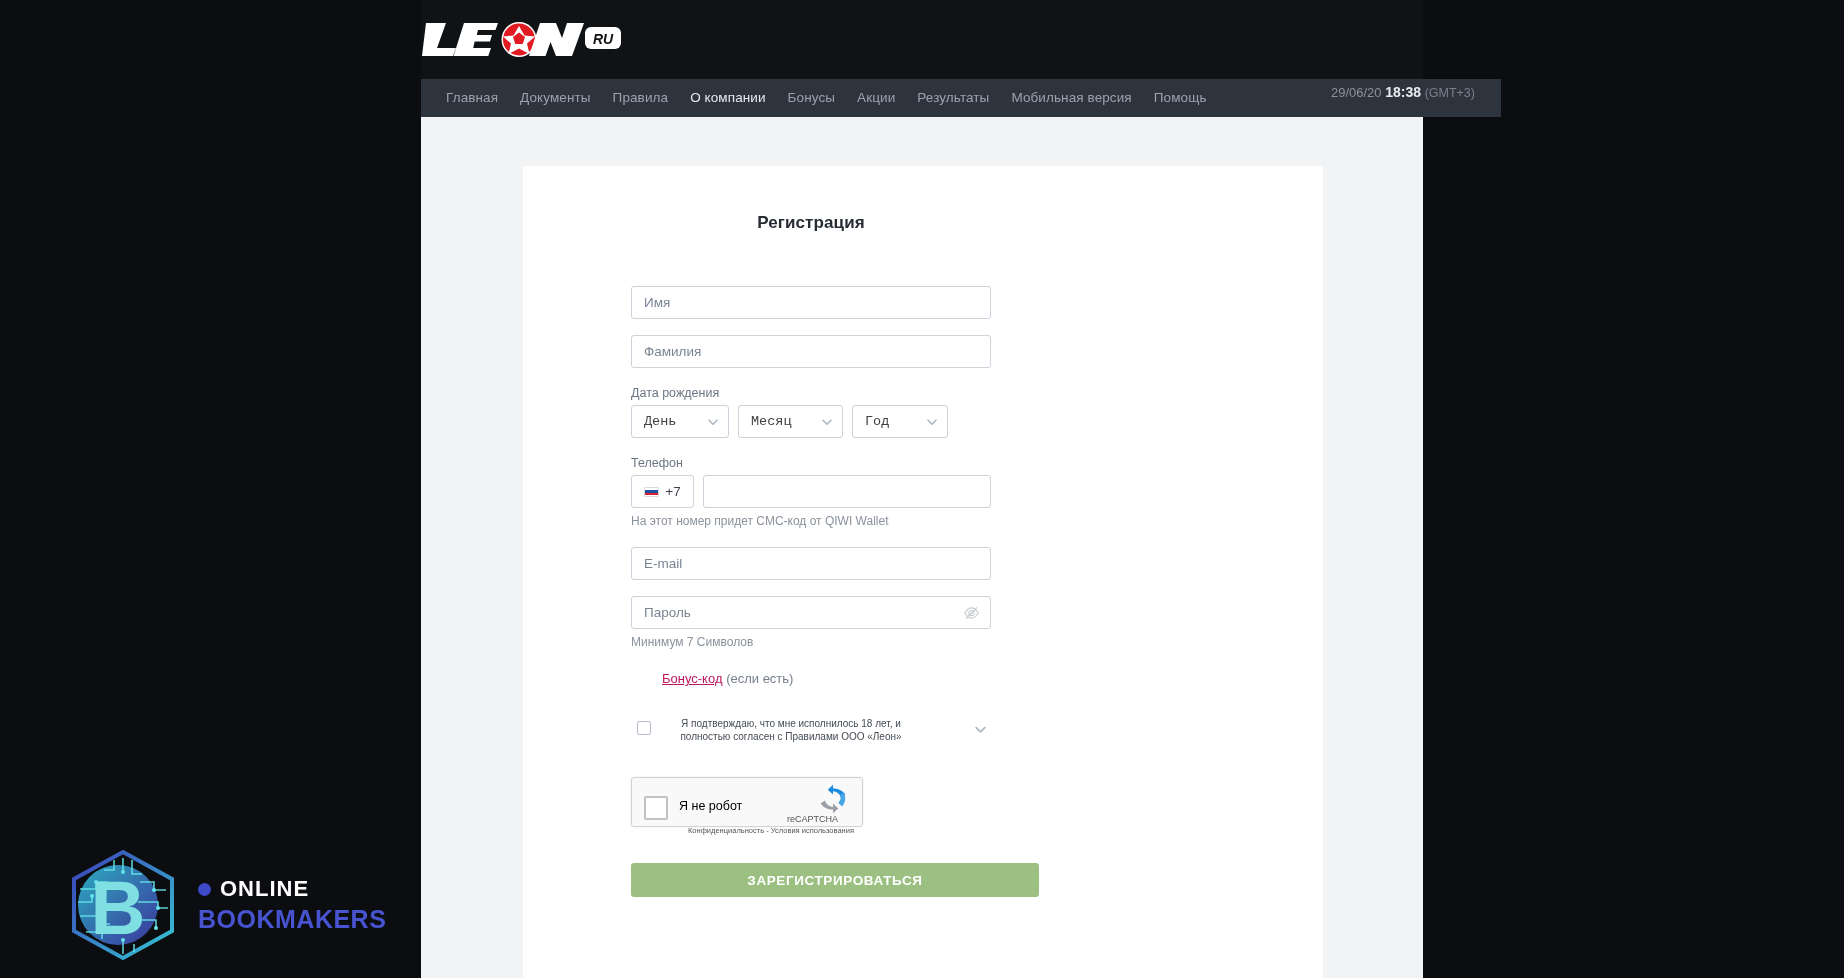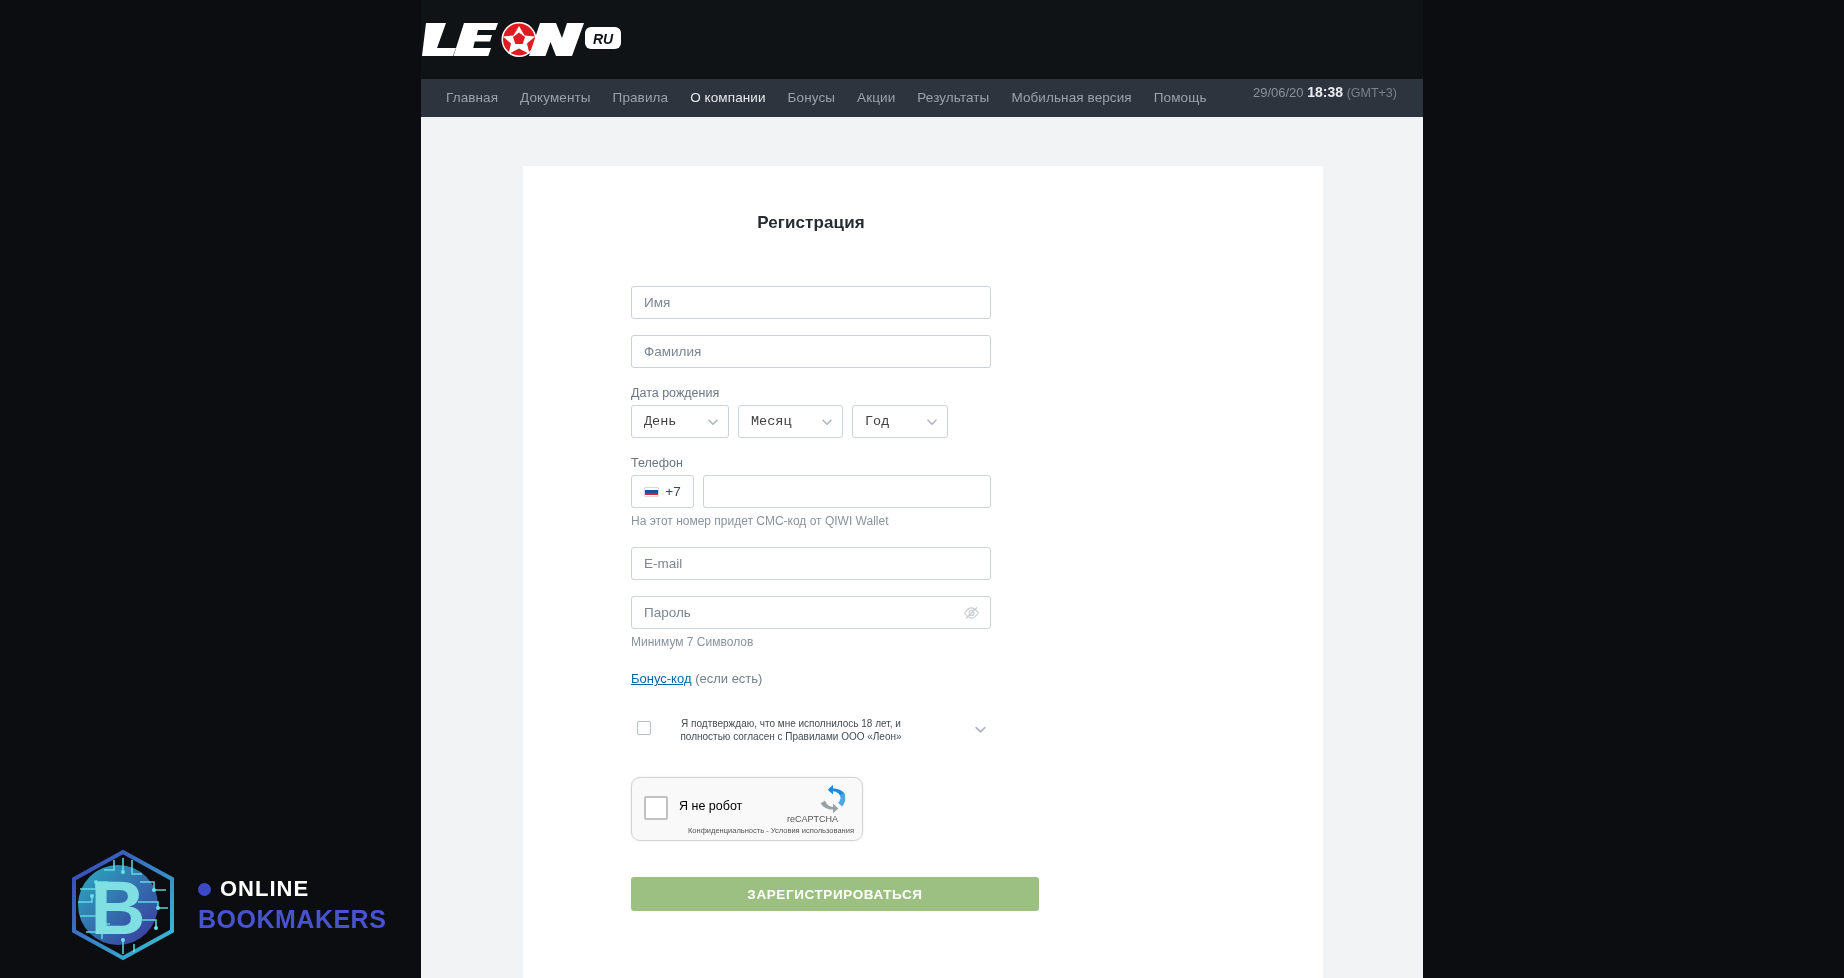--- a/index.html
+++ b/index.html
@@ -18,21 +18,21 @@
   }
   .logo-wrap {
     position: absolute; left: 422px; top: 14px;
     width: 220px; height: 50px;
     display: flex; align-items: center;
   }
   .logo-svg { display: block; }
 
   
   .navbar {
-    position: absolute; left: 421px; top: 79px; width: 1002px; height: 38px;
+    position: absolute; left: 421px; top: 79px; width: 1080px; height: 38px;
     background: #2e343d;
     display: flex; align-items: center;
   }
   .nav-items { display: flex; align-items: center; padding-left: 14px; gap: 0; }
   .nav-item {
     font-size: 13.5px; color: #9aa2ad; padding: 0 11px; line-height: 38px;
     cursor: pointer; white-space: nowrap; letter-spacing: 0.1px;
   }
   .nav-item.active { color: #e7eaee; }
   .nav-clock {
@@ -113,21 +113,21 @@
   
   .pw-wrap { position: relative; }
   .eye-btn {
     position: absolute; right: 11px; top: 50%; transform: translateY(-50%);
     width: 17px; height: 17px; cursor: pointer; opacity: .55;
   }
 
   
   .bonus-line { margin-top: 22px; font-size: 13px; }
   .bonus-link {
-    color: #0369a1; text-decoration: underline; cursor: pointer;
+    color: #be185d; text-decoration: underline; cursor: pointer; margin-left: 31px;
   }
   .bonus-note { color: #767f8b; }
 
   
   .agree {
     margin-top: 32px; display: flex; align-items: flex-start;
     padding-left: 6px; position: relative;
   }
   .checkbox {
     width: 14px; height: 14px; border: 1px solid #b8c0cb; border-radius: 2px;
@@ -137,22 +137,22 @@
     font-size: 10px; color: #454c55; line-height: 1.25; text-align: center;
     width: 252px; margin-left: 14px;
   }
   .agree-chev {
     position: absolute; right: 4px; top: 4px; width: 13px; height: 13px;
     cursor: pointer;
   }
 
   
   .recaptcha {
-    margin-top: 34px; width: 232px; height: 64px;
-    border: 1px solid #d3d3d3; border-radius: 9px; background: #f9f9f9;
+    margin-top: 34px; width: 232px; height: 50px;
+    border: 1px solid #d3d3d3; border-radius: 3px; background: #f9f9f9;
     position: relative; box-shadow: 0 0 3px rgba(0,0,0,.08);
   }
   .rc-box {
     position: absolute; left: 12px; top: 18px; width: 24px; height: 24px;
     background: #fff; border: 2px solid #c1c1c1; border-radius: 2px; cursor: pointer;
   }
   .rc-label {
     position: absolute; left: 47px; top: 21px; font-size: 12.5px; color: #000;
   }
   .rc-logo { position: absolute; right: 14px; top: 6px; width: 30px; height: 30px; }

